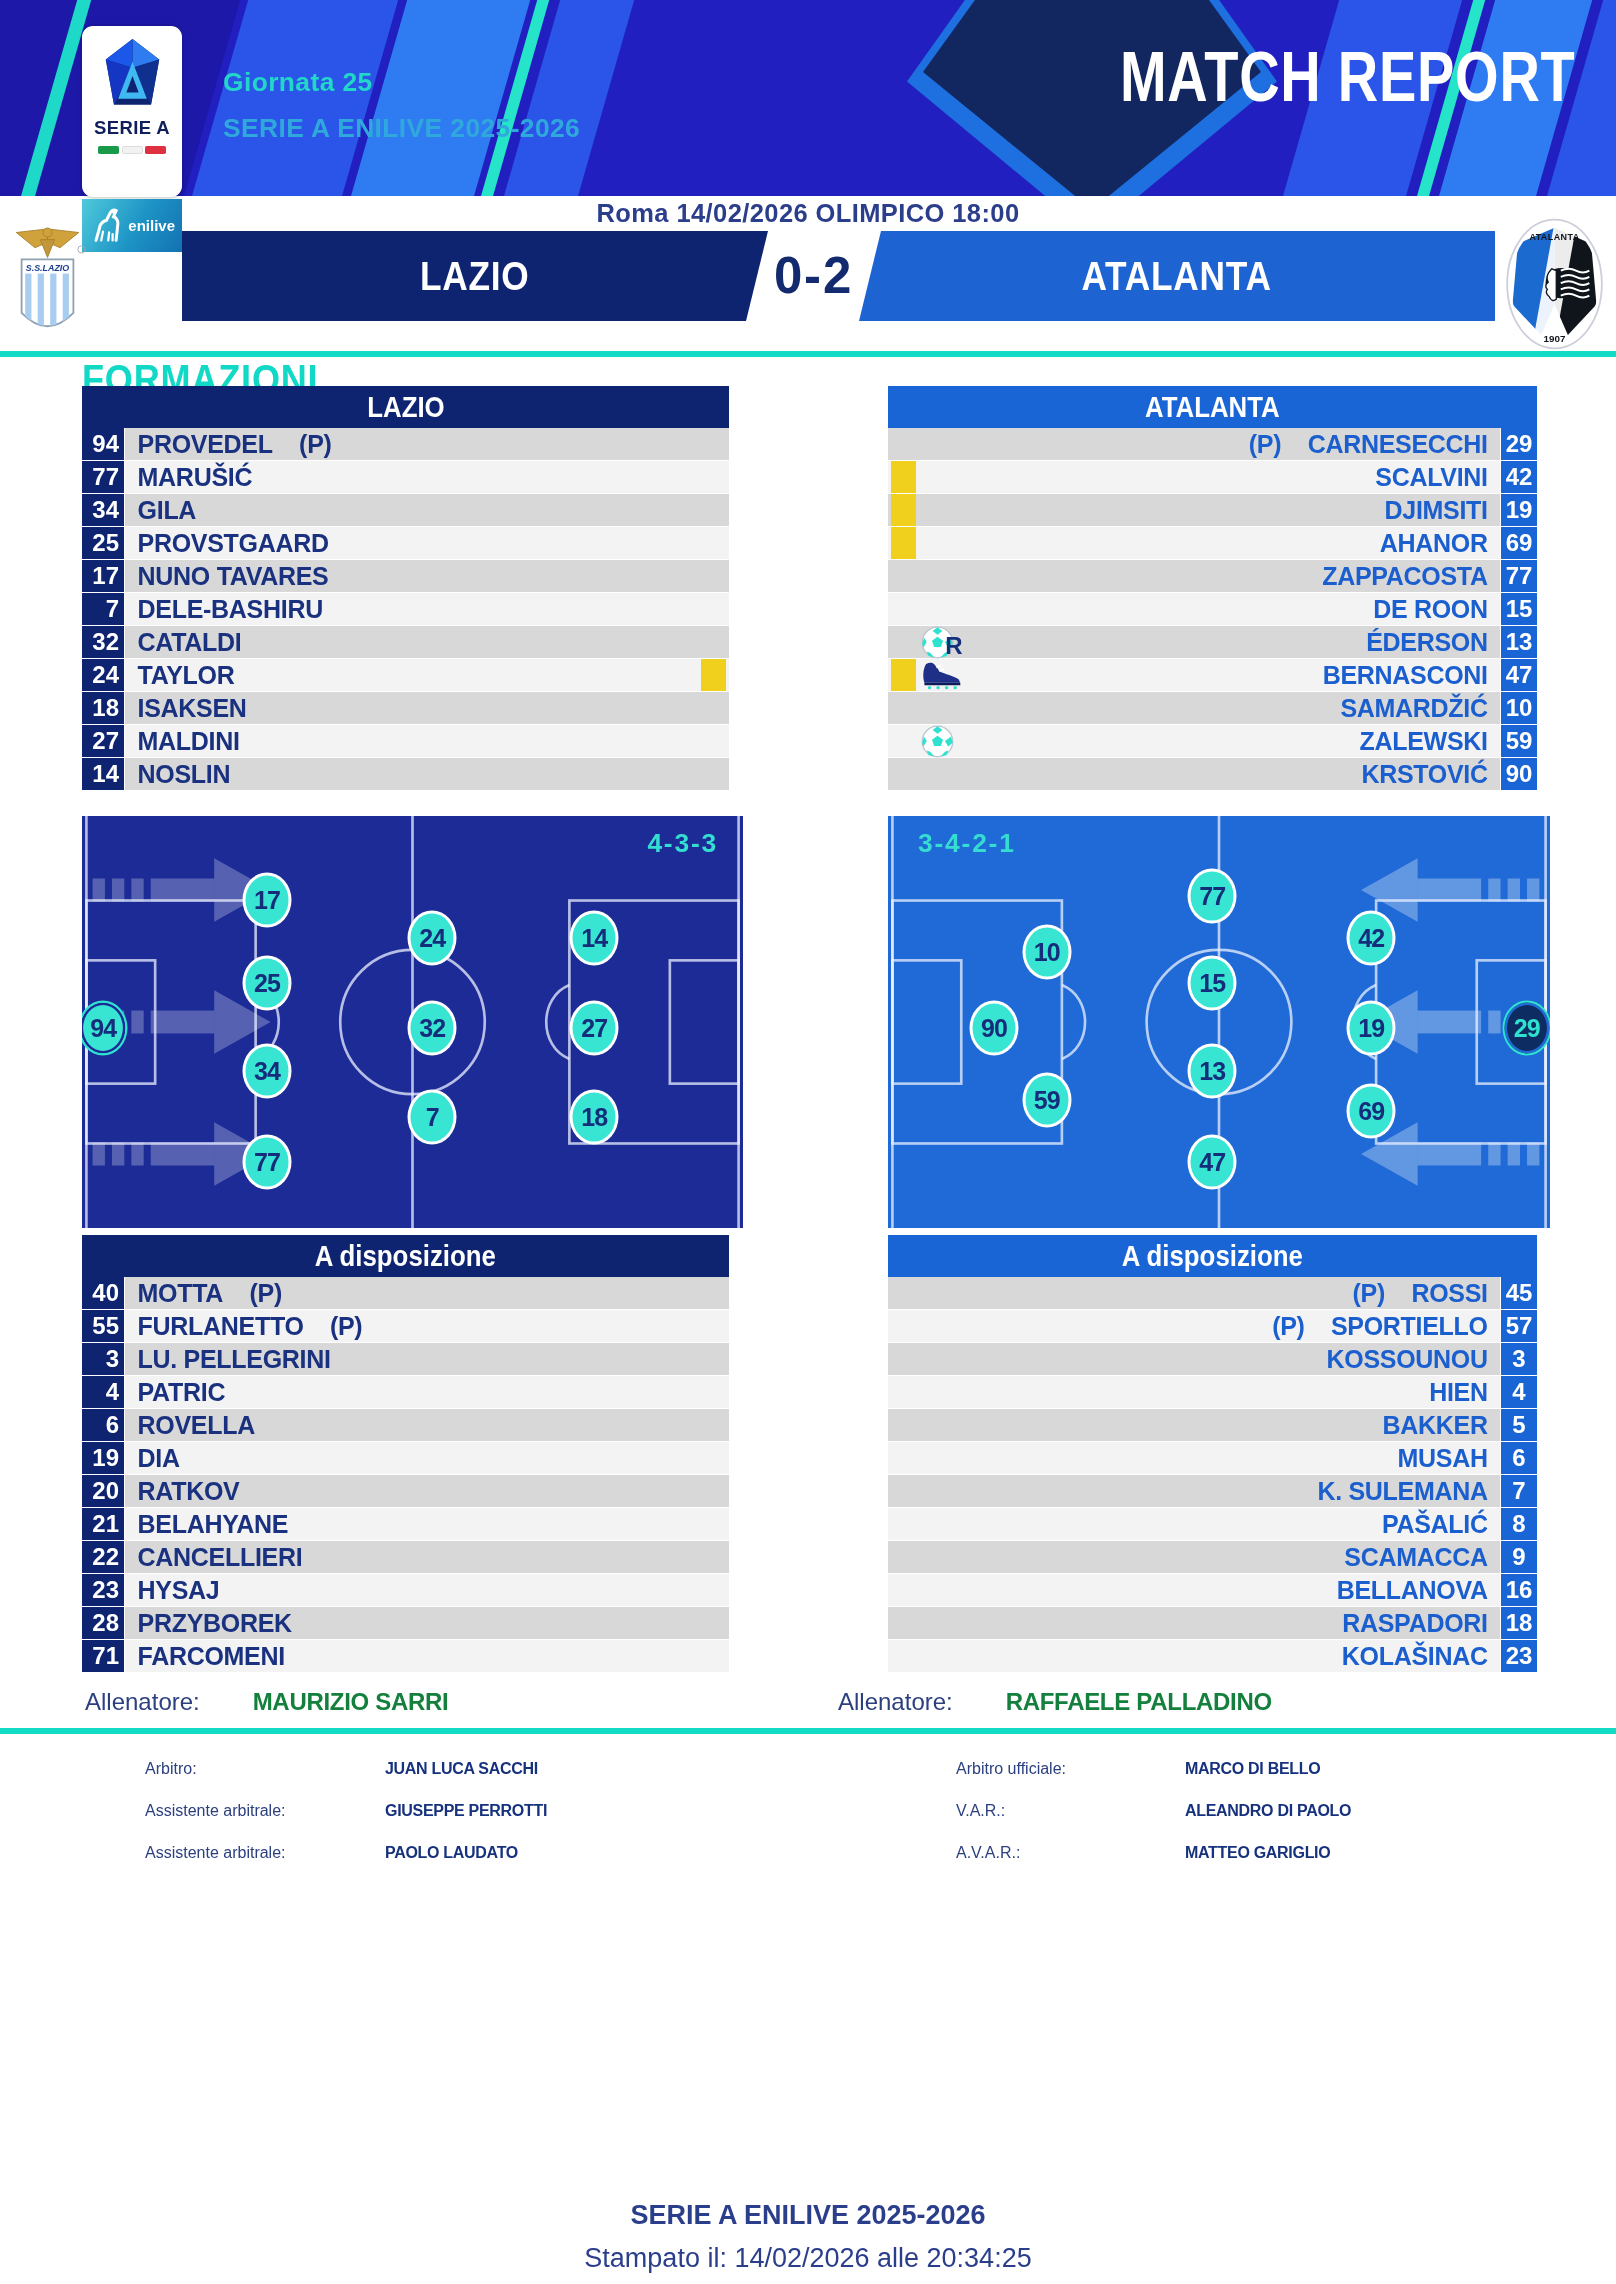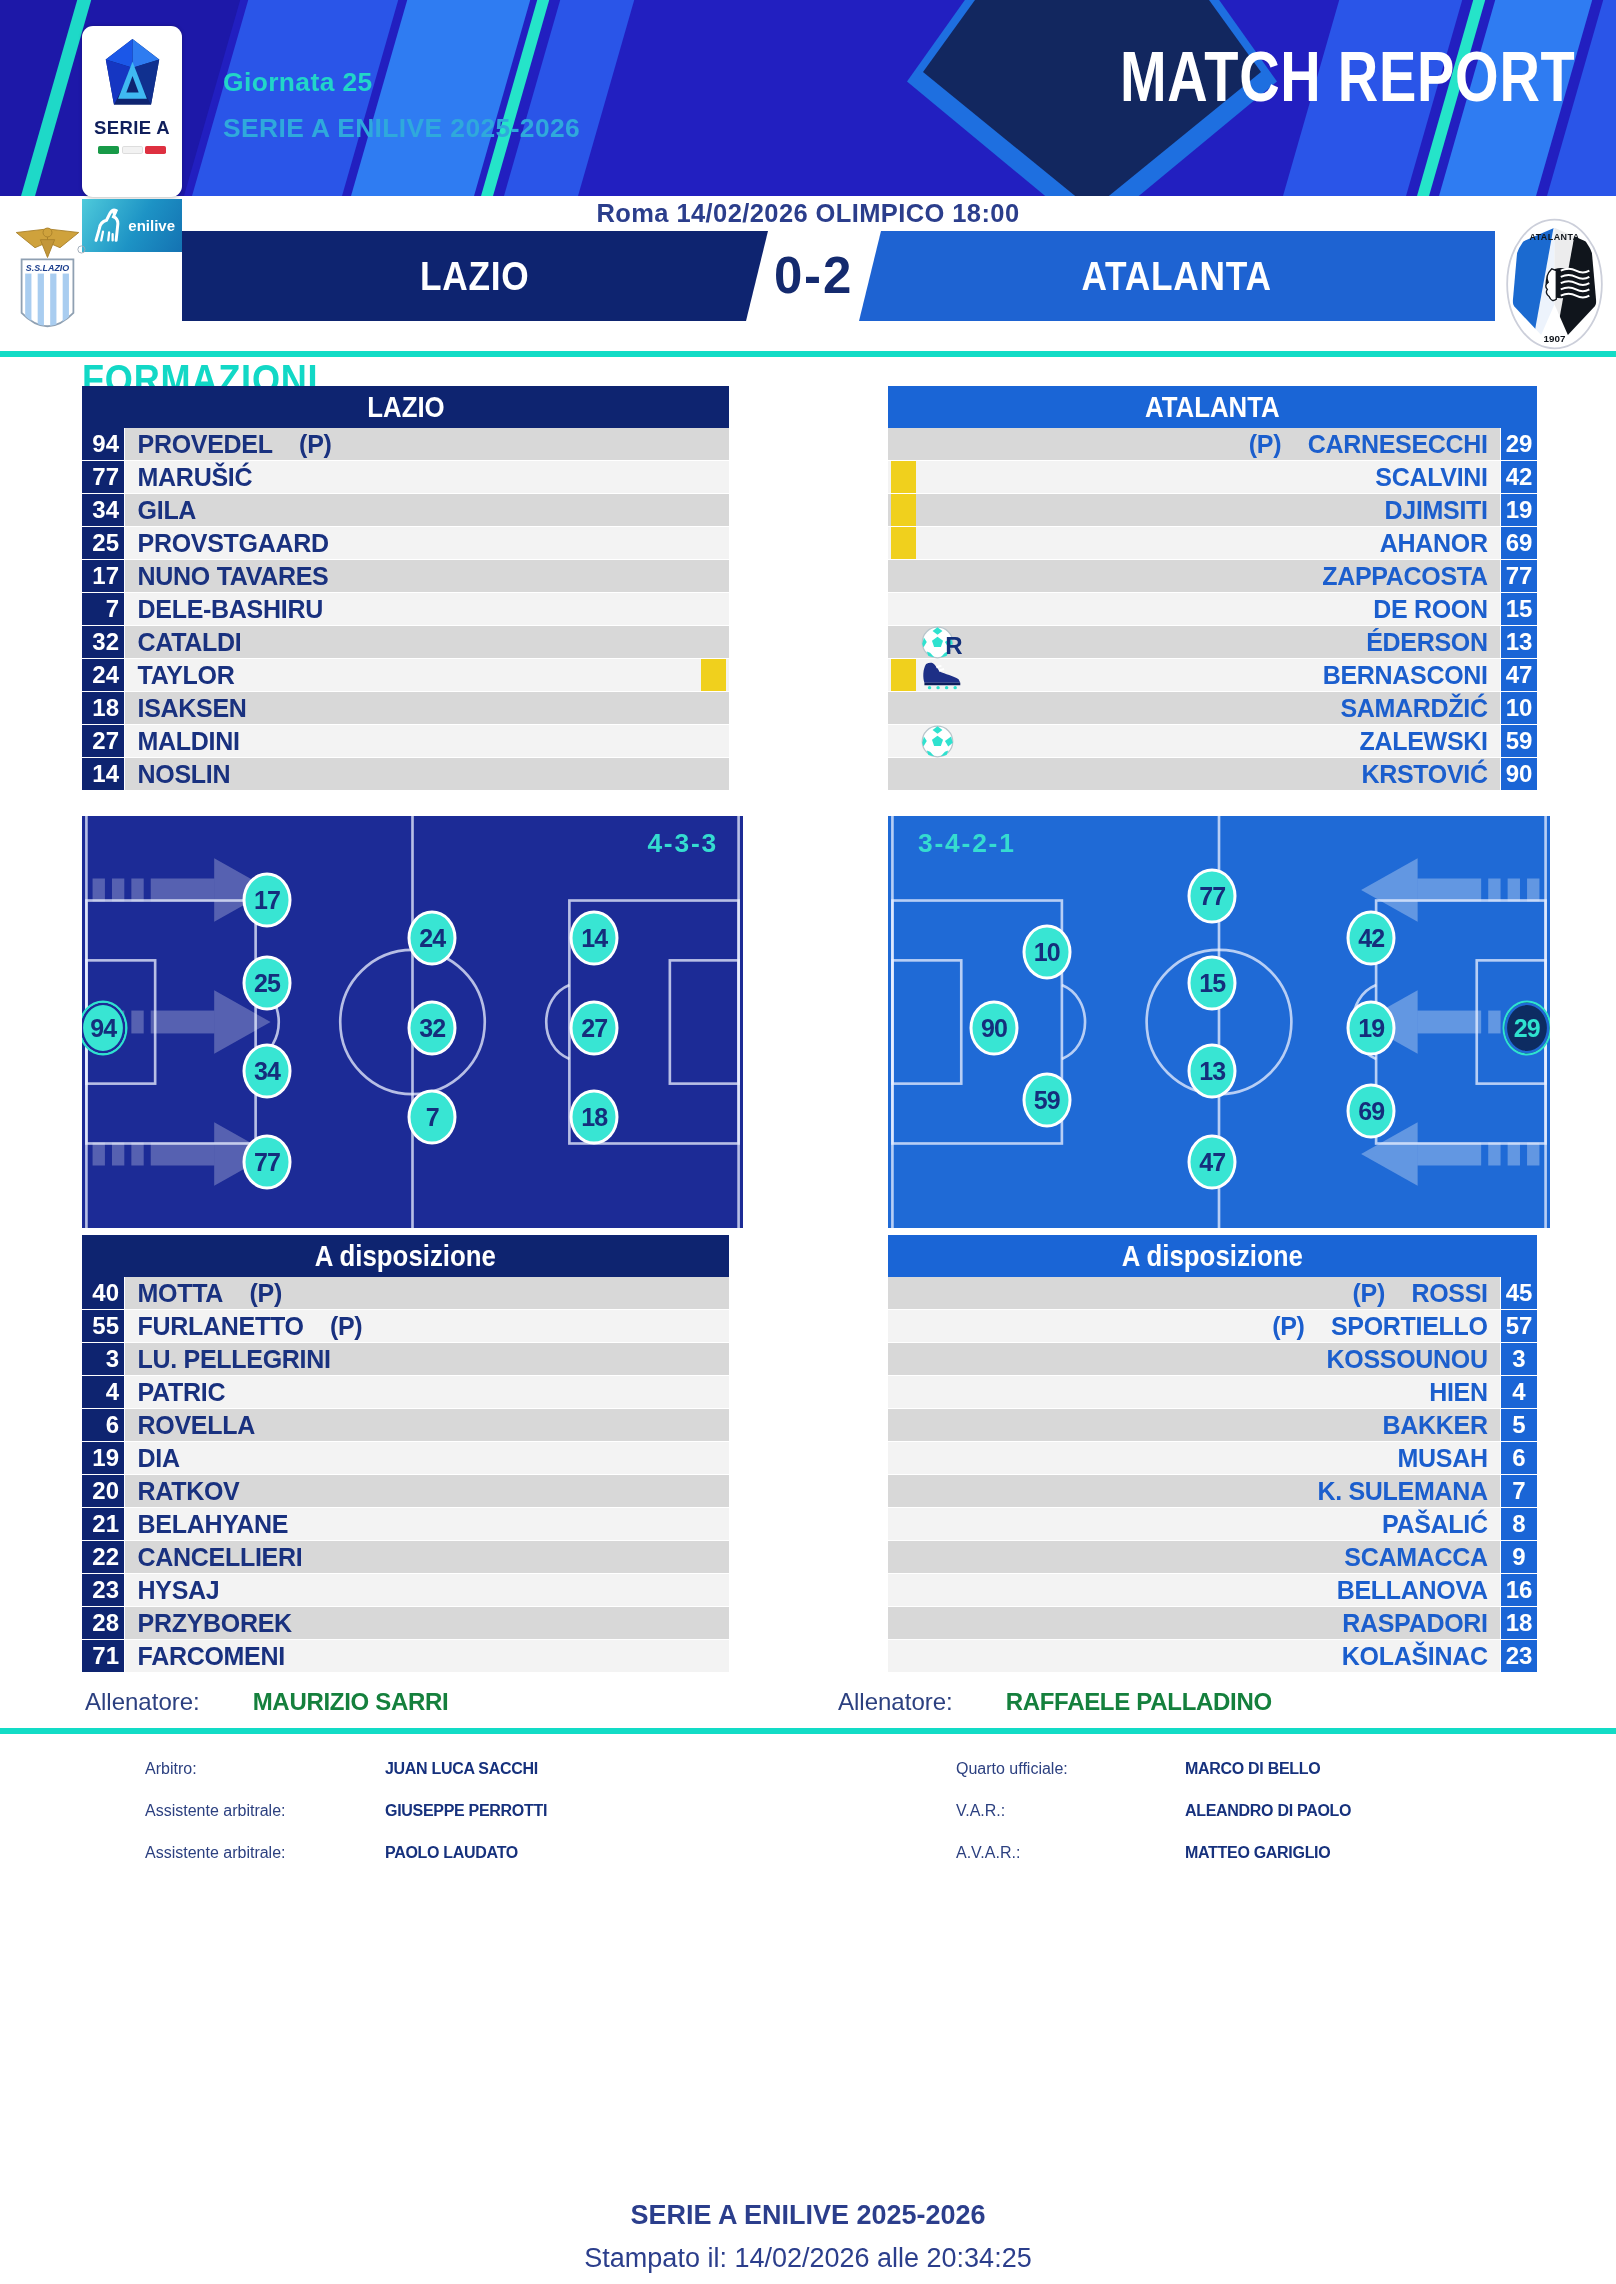--- a/index.html
+++ b/index.html
@@ -610,21 +610,21 @@
   </div>
       <div class="official-row">
     <span class="off-label">Assistente arbitrale:</span><span class="off-value">GIUSEPPE PERROTTI</span>
   </div>
       <div class="official-row">
     <span class="off-label">Assistente arbitrale:</span><span class="off-value">PAOLO LAUDATO</span>
   </div>
     </div>
   <div id="officials-right" class="officials">
       <div class="official-row">
-    <span class="off-label">Quarto ufficiale:</span><span class="off-value">MARCO DI BELLO</span>
+    <span class="off-label">Arbitro ufficiale:</span><span class="off-value">MARCO DI BELLO</span>
   </div>
       <div class="official-row">
     <span class="off-label">V.A.R.:</span><span class="off-value">ALEANDRO DI PAOLO</span>
   </div>
       <div class="official-row">
     <span class="off-label">A.V.A.R.:</span><span class="off-value">MATTEO GARIGLIO</span>
   </div>
     </div>
 
   <div id="footer1" class="abs">SERIE A ENILIVE 2025-2026</div>

